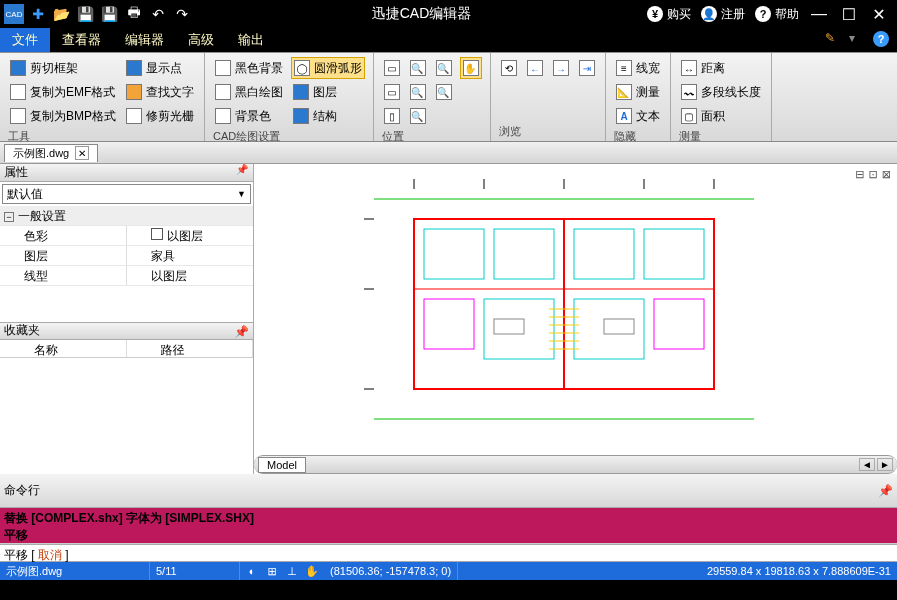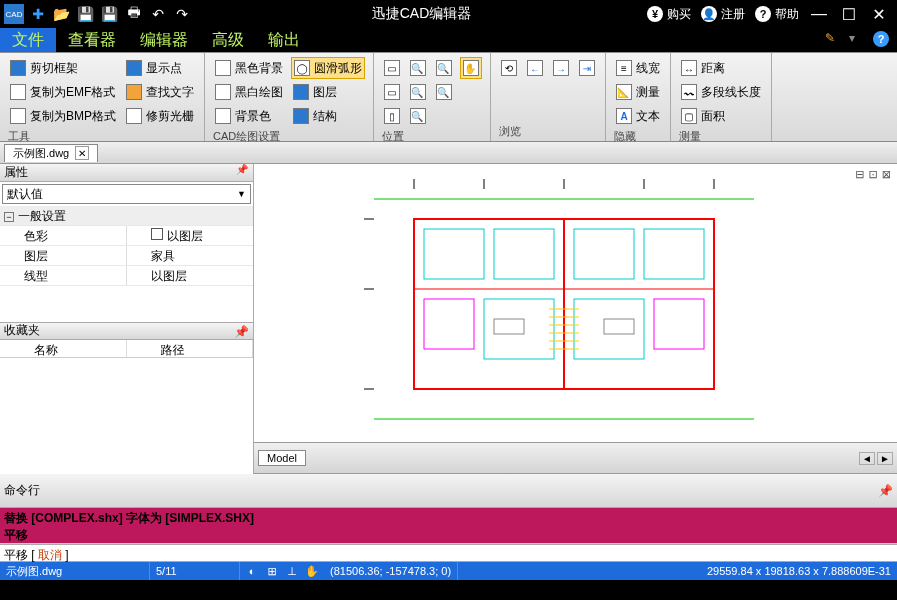--- a/index.html
+++ b/index.html
@@ -10,21 +10,21 @@
 .titlebar-left { display: flex; align-items: center; gap: 4px; padding: 0 4px; }
 .titlebar-left .tb-icon { width: 20px; height: 20px; display: flex; align-items: center; justify-content: center; font-size: 14px; }
 .titlebar-title { flex: 1; text-align: center; font-size: 14px; }
 .titlebar-right { display: flex; align-items: center; gap: 10px; padding-right: 8px; }
 .titlebar-right .rbtn { display: flex; align-items: center; gap: 4px; font-size: 12px; }
 .circle-icon { width: 16px; height: 16px; border-radius: 50%; background: #fff; color: #000; display: flex; align-items: center; justify-content: center; font-size: 11px; font-weight: bold; }
 .win-btn { width: 20px; text-align: center; font-size: 16px; }
 
 
 .menubar { height: 24px; background: #000; display: flex; align-items: stretch; }
-.menu-tab { padding: 0 12px; display: flex; align-items: center; color: #bef264; font-size: 16px; }
+.menu-tab { padding: 0 12px; display: flex; align-items: center; color: #fef9c3; font-size: 13px; }
 .menu-tab.active { background: #1e6bdc; }
 .menubar-right { margin-left: auto; display: flex; align-items: center; gap: 6px; padding-right: 6px; }
 .menubar-right .mbr-icon { width: 18px; height: 18px; }
 
 
 .ribbon { height: 90px; background: linear-gradient(#f3f3f3,#d9d9d9); border-top: 1px solid #8f8f8f; border-bottom: 1px solid #888; display: flex; }
 .rgroup { border-right: 1px solid #aaa; padding: 4px 8px 2px; display: flex; flex-direction: column; }
 .rgroup-body { flex: 1; display: flex; gap: 6px; }
 .rgroup-label { text-align: left; color: #444; font-size: 11px; padding-top: 2px; }
 .rcol { display: flex; flex-direction: column; gap: 2px; }
@@ -57,21 +57,21 @@
 .favorites-header { height: 18px; border-top: 1px solid #aaa; border-bottom: 1px solid #aaa; display: flex; align-items: flex-end; padding: 0 4px; background: linear-gradient(#f4f4f4,#d8d8d8); justify-content: space-between; }
 .fav-cols { display: flex; height: 18px; border-bottom: 1px solid #ccc; }
 .fav-cols div { flex: 1; padding: 2px 6px; border-right: 1px solid #ddd; margin-left: 28px; }
 
 
 .canvas-wrap { flex: 1; display: flex; flex-direction: column; }
 .canvas { flex: 1; position: relative; background: #fff; overflow: hidden; }
 .canvas-controls { position: absolute; top: 4px; right: 6px; display: flex; gap: 4px; font-size: 11px; color: #555; }
 .drawing { position: absolute; left: 100px; top: 5px; width: 420px; height: 270px; }
 .drawing svg { width: 100%; height: 100%; }
-.model-tabs { height: 32px; background: linear-gradient(#f0f0f0,#d4d4d4); border-top: 1px solid #999; border-bottom: 1px solid #999; display: flex; align-items: center; padding: 0 4px; justify-content: space-between; }
+.model-tabs { height: 19px; background: linear-gradient(#f0f0f0,#d4d4d4); border-top: 1px solid #999; border-bottom: 1px solid #999; display: flex; align-items: center; padding: 0 4px; justify-content: space-between; border-radius: 9px; }
 .model-tab { height: 16px; background: #fff; border: 1px solid #888; padding: 0 8px; font-size: 11px; display: flex; align-items: center; }
 .scroll-arrows { display: flex; gap: 2px; }
 .scroll-arrows div { width: 16px; text-align: center; border: 1px solid #aaa; font-size: 10px; }
 
 
 .cmdheader { height: 34px; background: linear-gradient(#f4f4f4,#d8d8d8); border-bottom: 1px solid #aaa; display: flex; align-items: center; padding: 0 4px; justify-content: space-between; }
 .cmdlog { height: 36px; background: #be185d; padding: 2px 4px; font-size: 12px; overflow: hidden; border-bottom: 1px solid #ccc; font-weight: bold; }
 .cmdinput { height: 18px; background: #fff; border-top: 1px solid #aaa; border-bottom: 1px solid #aaa; padding: 2px 4px; font-size: 12px; }
 .cmdinput a { color: #c2410c; text-decoration: none; }
 

